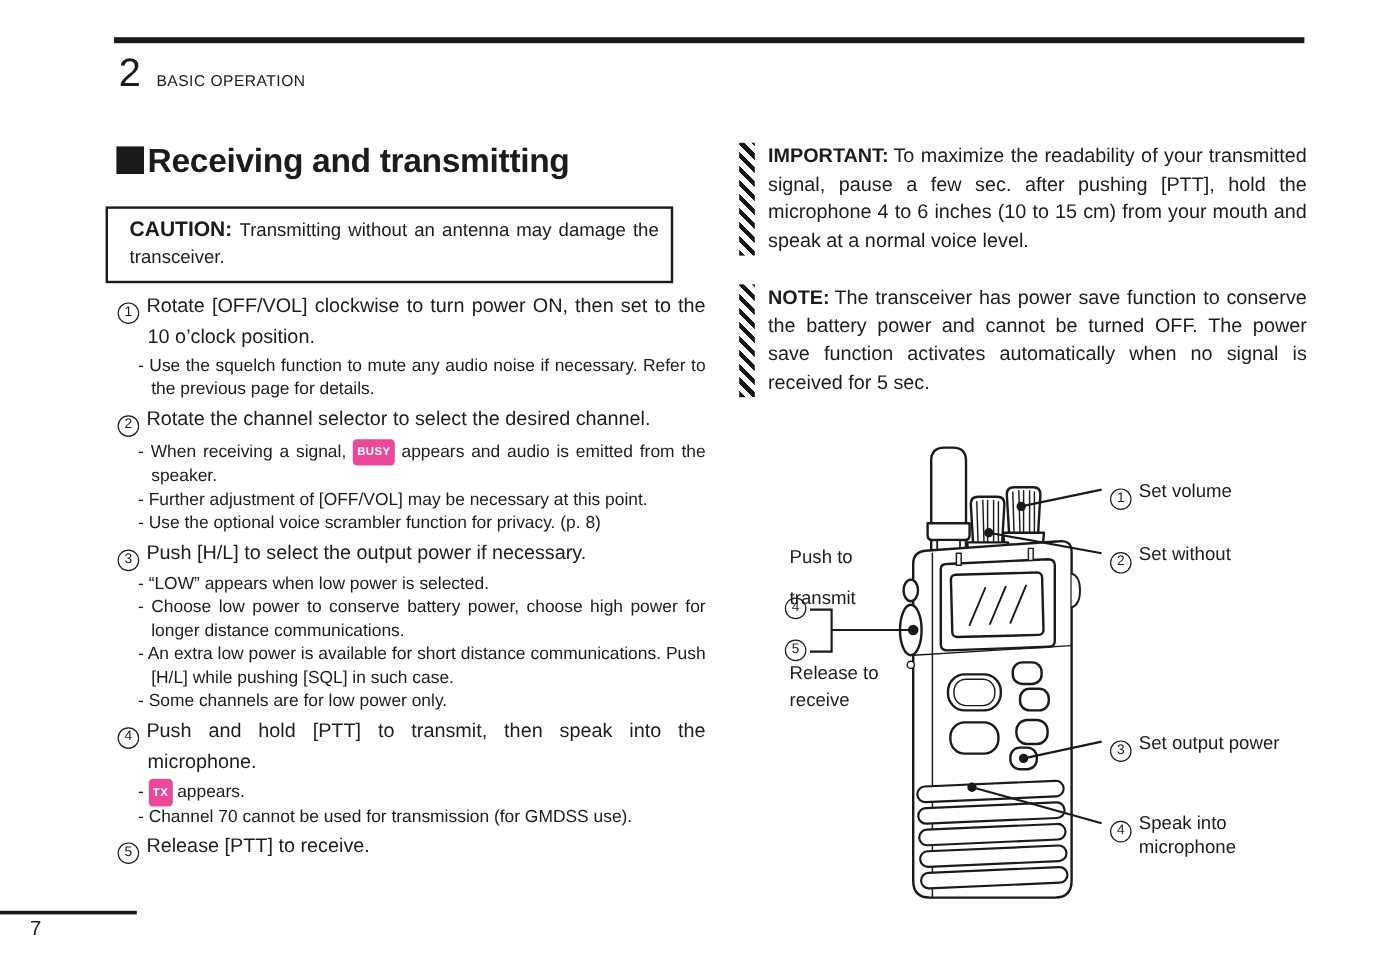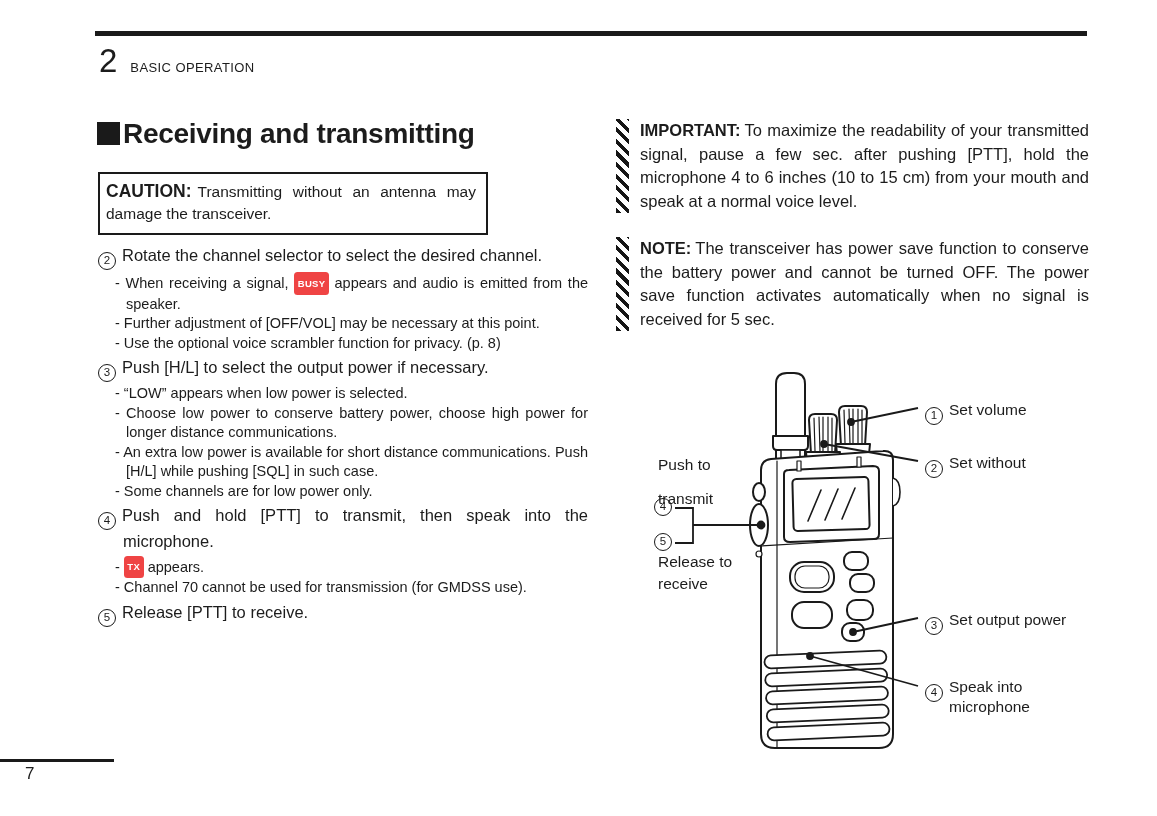--- a/index.html
+++ b/index.html
@@ -13,34 +13,34 @@
   .top-rule { position:absolute; left:95px; top:31px; width:992px; height:5px; background:#1a1a1a; }
   .chapter { position:absolute; left:99px; top:42px; display:flex; align-items:baseline; }
   .ch-num { font-size:33px; font-weight:400; }
   .ch-title { font-size:13px; margin-left:13px; letter-spacing:0.4px; }
 
   
   .section-title { position:absolute; left:97px; top:118px; font-size:28px; font-weight:700; letter-spacing:-0.3px; }
   .sq { display:inline-block; width:23px; height:23px; background:#1a1a1a; margin-right:3px; vertical-align:-2px; }
 
   
-  .caution { position:absolute; left:98px; top:172px; width:390px; border:2px solid #1a1a1a;
-             padding:7px 10px 9px 6px; font-size:15.5px; line-height:21.5px; text-align:justify; }
+  .caution { position:absolute; left:88px; top:172px; width:473px; border:2px solid #1a1a1a;
+             padding:7px 10px 9px 18px; font-size:15.5px; line-height:21.5px; text-align:justify; }
   .caution b { font-size:17.5px; margin-right:6px; }
 
   
   .steps { position:absolute; left:98px; top:244px; width:490px; }
   .step { margin-bottom:3px; }
   .step-main { font-size:16.5px; line-height:23.5px; padding-left:25px; text-indent:-25px; text-align:justify; margin-bottom:2px; }
   .cnum { display:inline-block; width:18px; height:18px; border:1.3px solid #1a1a1a; border-radius:50%;
           font-size:11.5px; line-height:15px; text-align:center; vertical-align:-3px; text-indent:0; }
   .step-main .cnum { margin-right:6px; }
   .sub { margin-left:17px; padding-left:11px; text-indent:-11px; font-size:14.5px; line-height:19.5px; text-align:justify; }
   .sub::before { content:"- "; }
-  .badge { display:inline-block; background:#ef4444; color:#fff; font-size:9.5px; font-weight:700;
+  .badge { display:inline-block; background:#ec4899; color:#fff; font-size:9.5px; font-weight:700;
            padding:1.5px 3.5px; border-radius:3.5px; letter-spacing:0.3px; vertical-align:1.5px; text-indent:0; }
 
   
   .notice { position:absolute; left:616px; width:473px; display:flex; }
   .hatch-bar { width:13px; background:repeating-linear-gradient(45deg, #161616 0 3.6px, #ffffff 3.6px 8.2px); }
   .notice-text { flex:1; margin-left:11px; font-size:16.5px; line-height:23.5px; text-align:justify; }
   .notice-text b { margin-right:4px; }
 
   
   .diagram { position:absolute; left:645px; top:366px; width:465px; height:408px; }
@@ -67,20 +67,24 @@
 
   <div class="section-title">
     <span class="sq"></span><span>Receiving and transmitting</span>
   </div>
 
   <div class="caution">
     <b>CAUTION:</b><span>Transmitting without an antenna may damage the transceiver.</span>
   </div>
 
   <div class="steps">
+      <div class="step">
+        <div class="step-main"><span class="cnum">1</span>Rotate [OFF/VOL] clockwise to turn power ON, then set to the 10 o’clock position.</div>
+        <div class="sub">Use the squelch function to mute any audio noise if necessary. Refer to the previous page for details.</div>
+      </div>
       <div class="step">
         <div class="step-main"><span class="cnum">2</span>Rotate the channel selector to select the desired channel.</div>
         <div class="sub">When receiving a signal, <span class="badge">BUSY</span> appears and audio is emitted from the speaker.</div>
         <div class="sub">Further adjustment of [OFF/VOL] may be necessary at this point.</div>
         <div class="sub">Use the optional voice scrambler function for privacy. (p. 8)</div>
       </div>
       <div class="step">
         <div class="step-main"><span class="cnum">3</span>Push [H/L] to select the output power if necessary.</div>
         <div class="sub">“LOW” appears when low power is selected.</div>
         <div class="sub">Choose low power to conserve battery power, choose high power for longer distance communications.</div>

